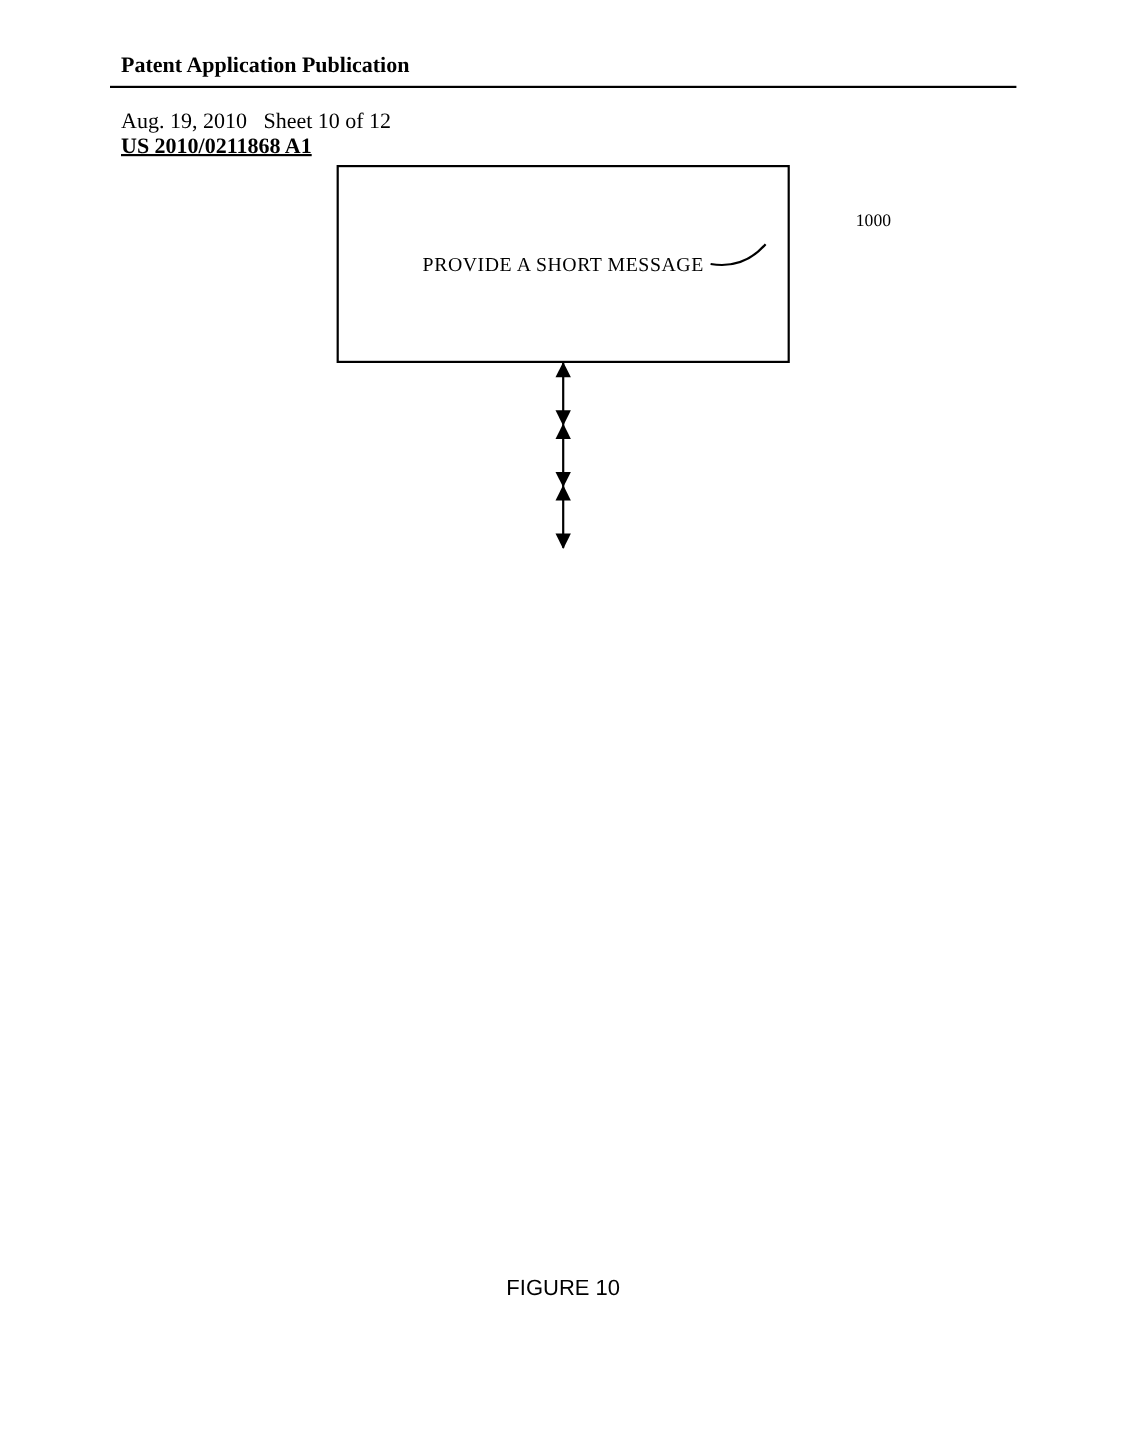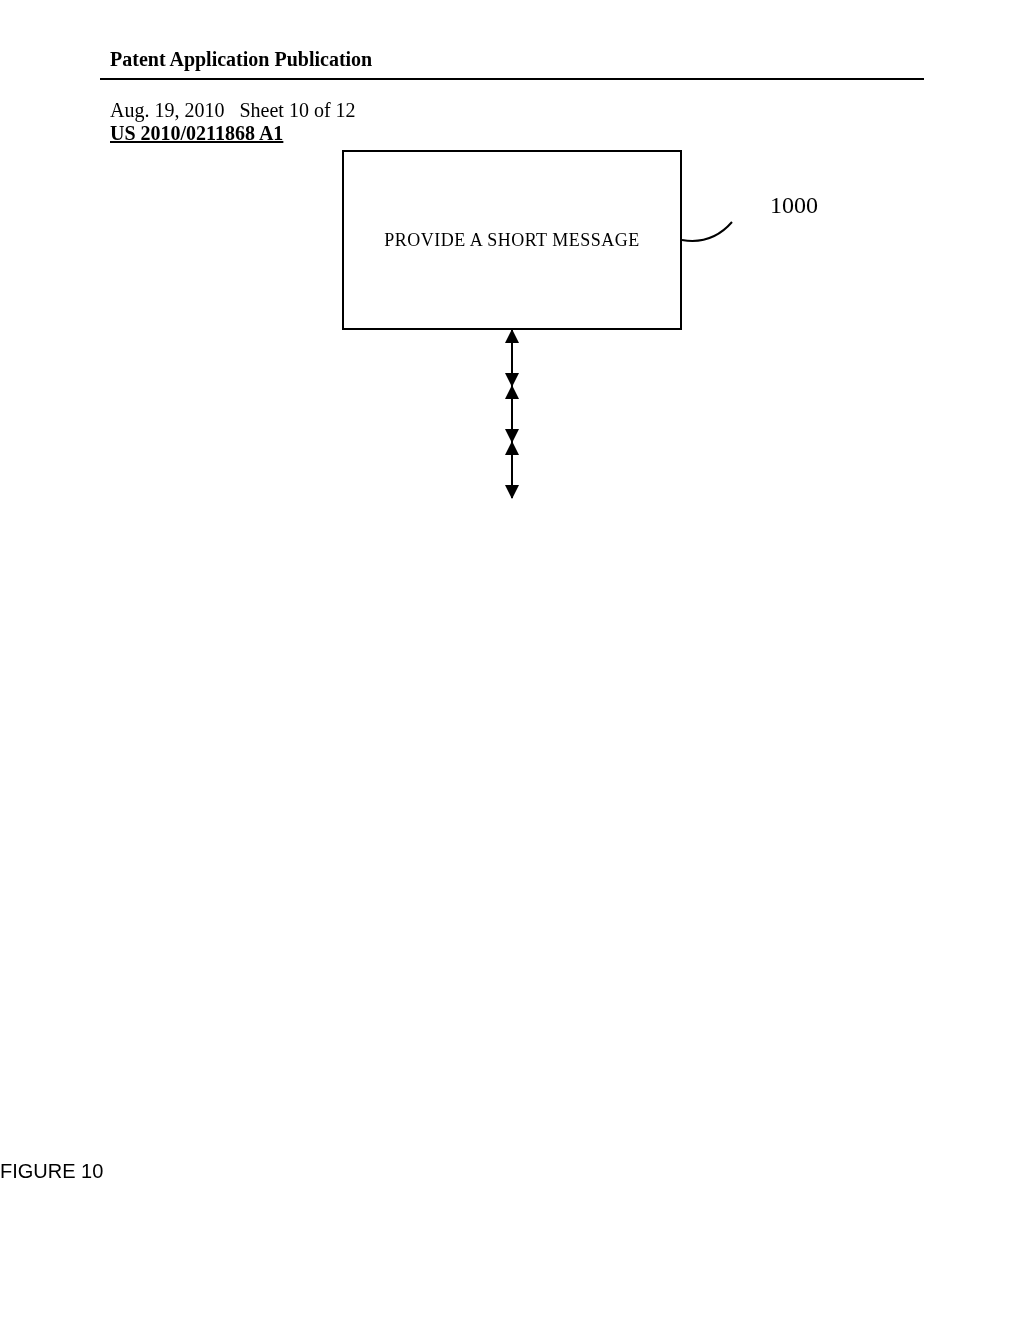--- a/index.html
+++ b/index.html
@@ -44,35 +44,35 @@
     flex-direction: column;
     align-items: center;
   }
   .flow-row {
     display: flex;
     align-items: center;
     position: relative;
   }
   .box {
     border: 2px solid #000;
-    width: 340px;
+    width: 412px;
     height: 180px;
     display: flex;
     align-items: center;
     justify-content: center;
     text-align: center;
     padding: 12px 28px;
     font-size: 18px;
     letter-spacing: 0.5px;
   }
   .ref-label {
     position: absolute;
     left: 100%;
-    font-size: 24px;
-    margin-left: 88px;
+    font-size: 16px;
+    margin-left: 60px;
     white-space: nowrap;
   }
   .lead-line {
     position: absolute;
     left: 340px;
     width: 58px;
     height: 26px;
     pointer-events: none;
   }
   .lead-line svg { overflow: visible; }
@@ -100,20 +100,21 @@
     bottom: -1px;
     border-left: 7px solid transparent;
     border-right: 7px solid transparent;
     border-top: 14px solid #000;
   }
   .figure-caption {
     position: absolute;
     top: 1160px;
     left: 0;
     right: 0;
+    text-align: center;
     font-family: Arial, Helvetica, sans-serif;
     font-size: 20px;
   }
 </style>
 </head>
 <body>
 
 <div class="header">
   <span class="header-left">Patent Application Publication</span>
   <span class="header-mid">

